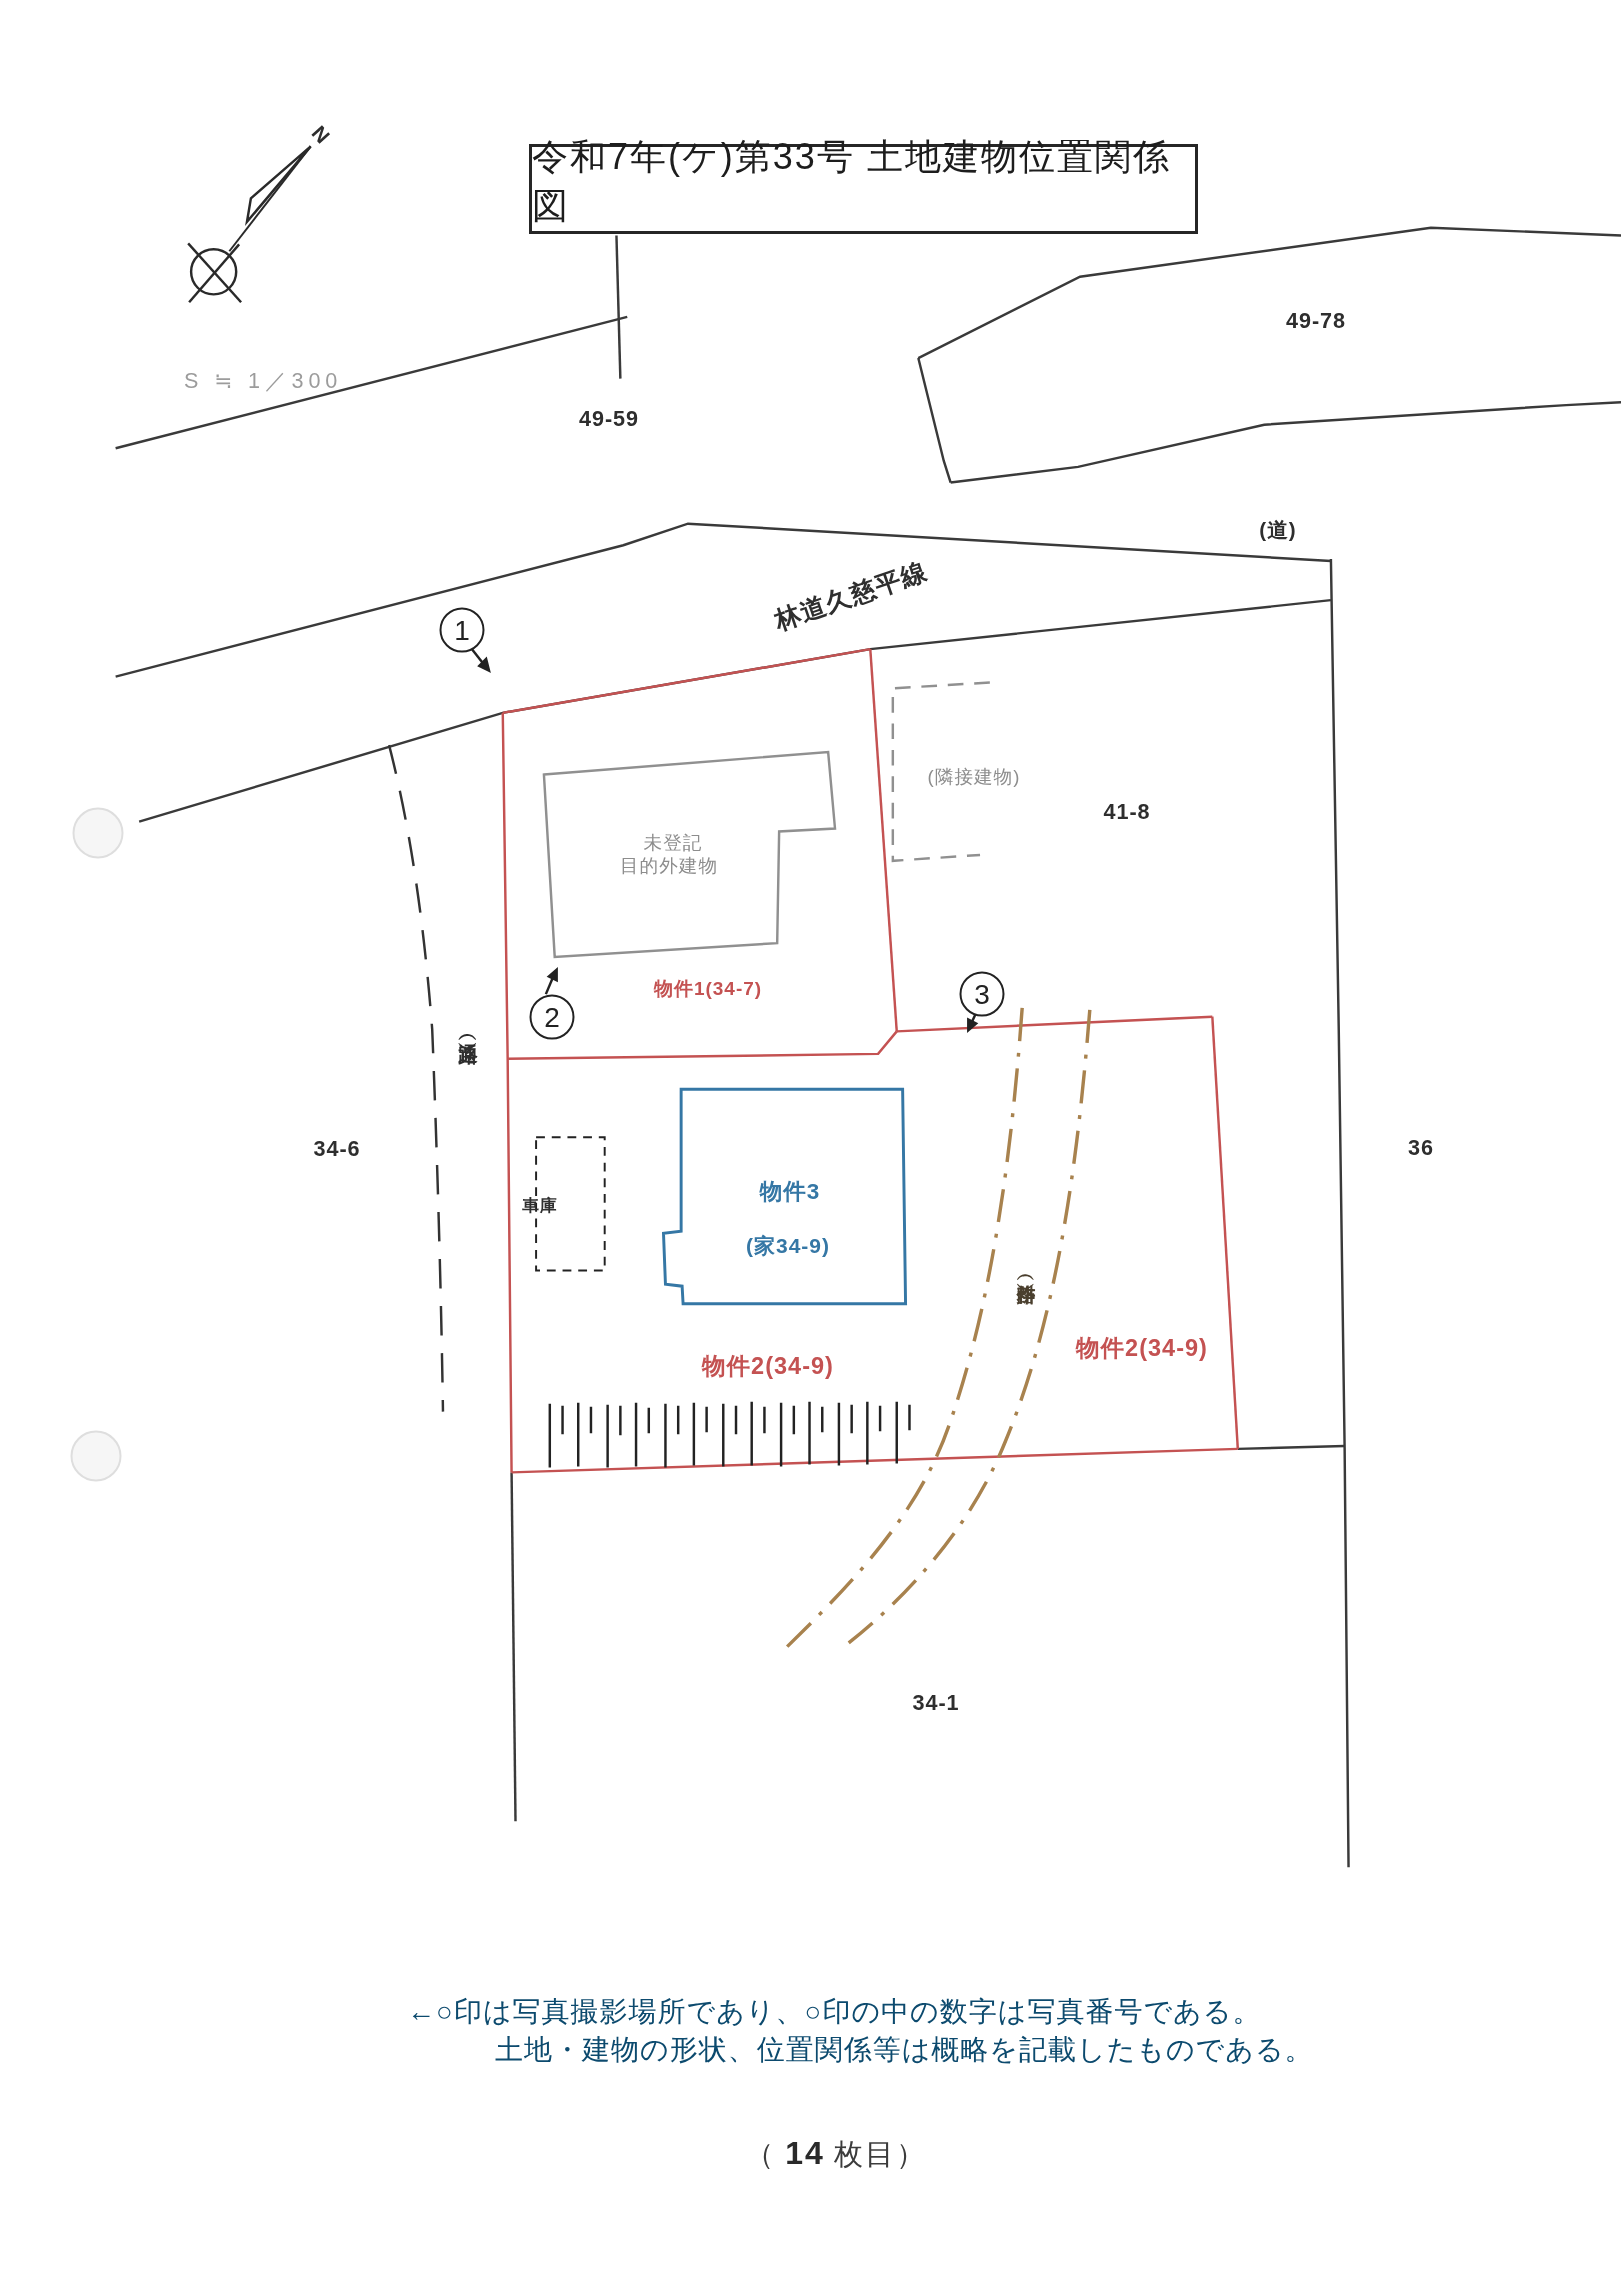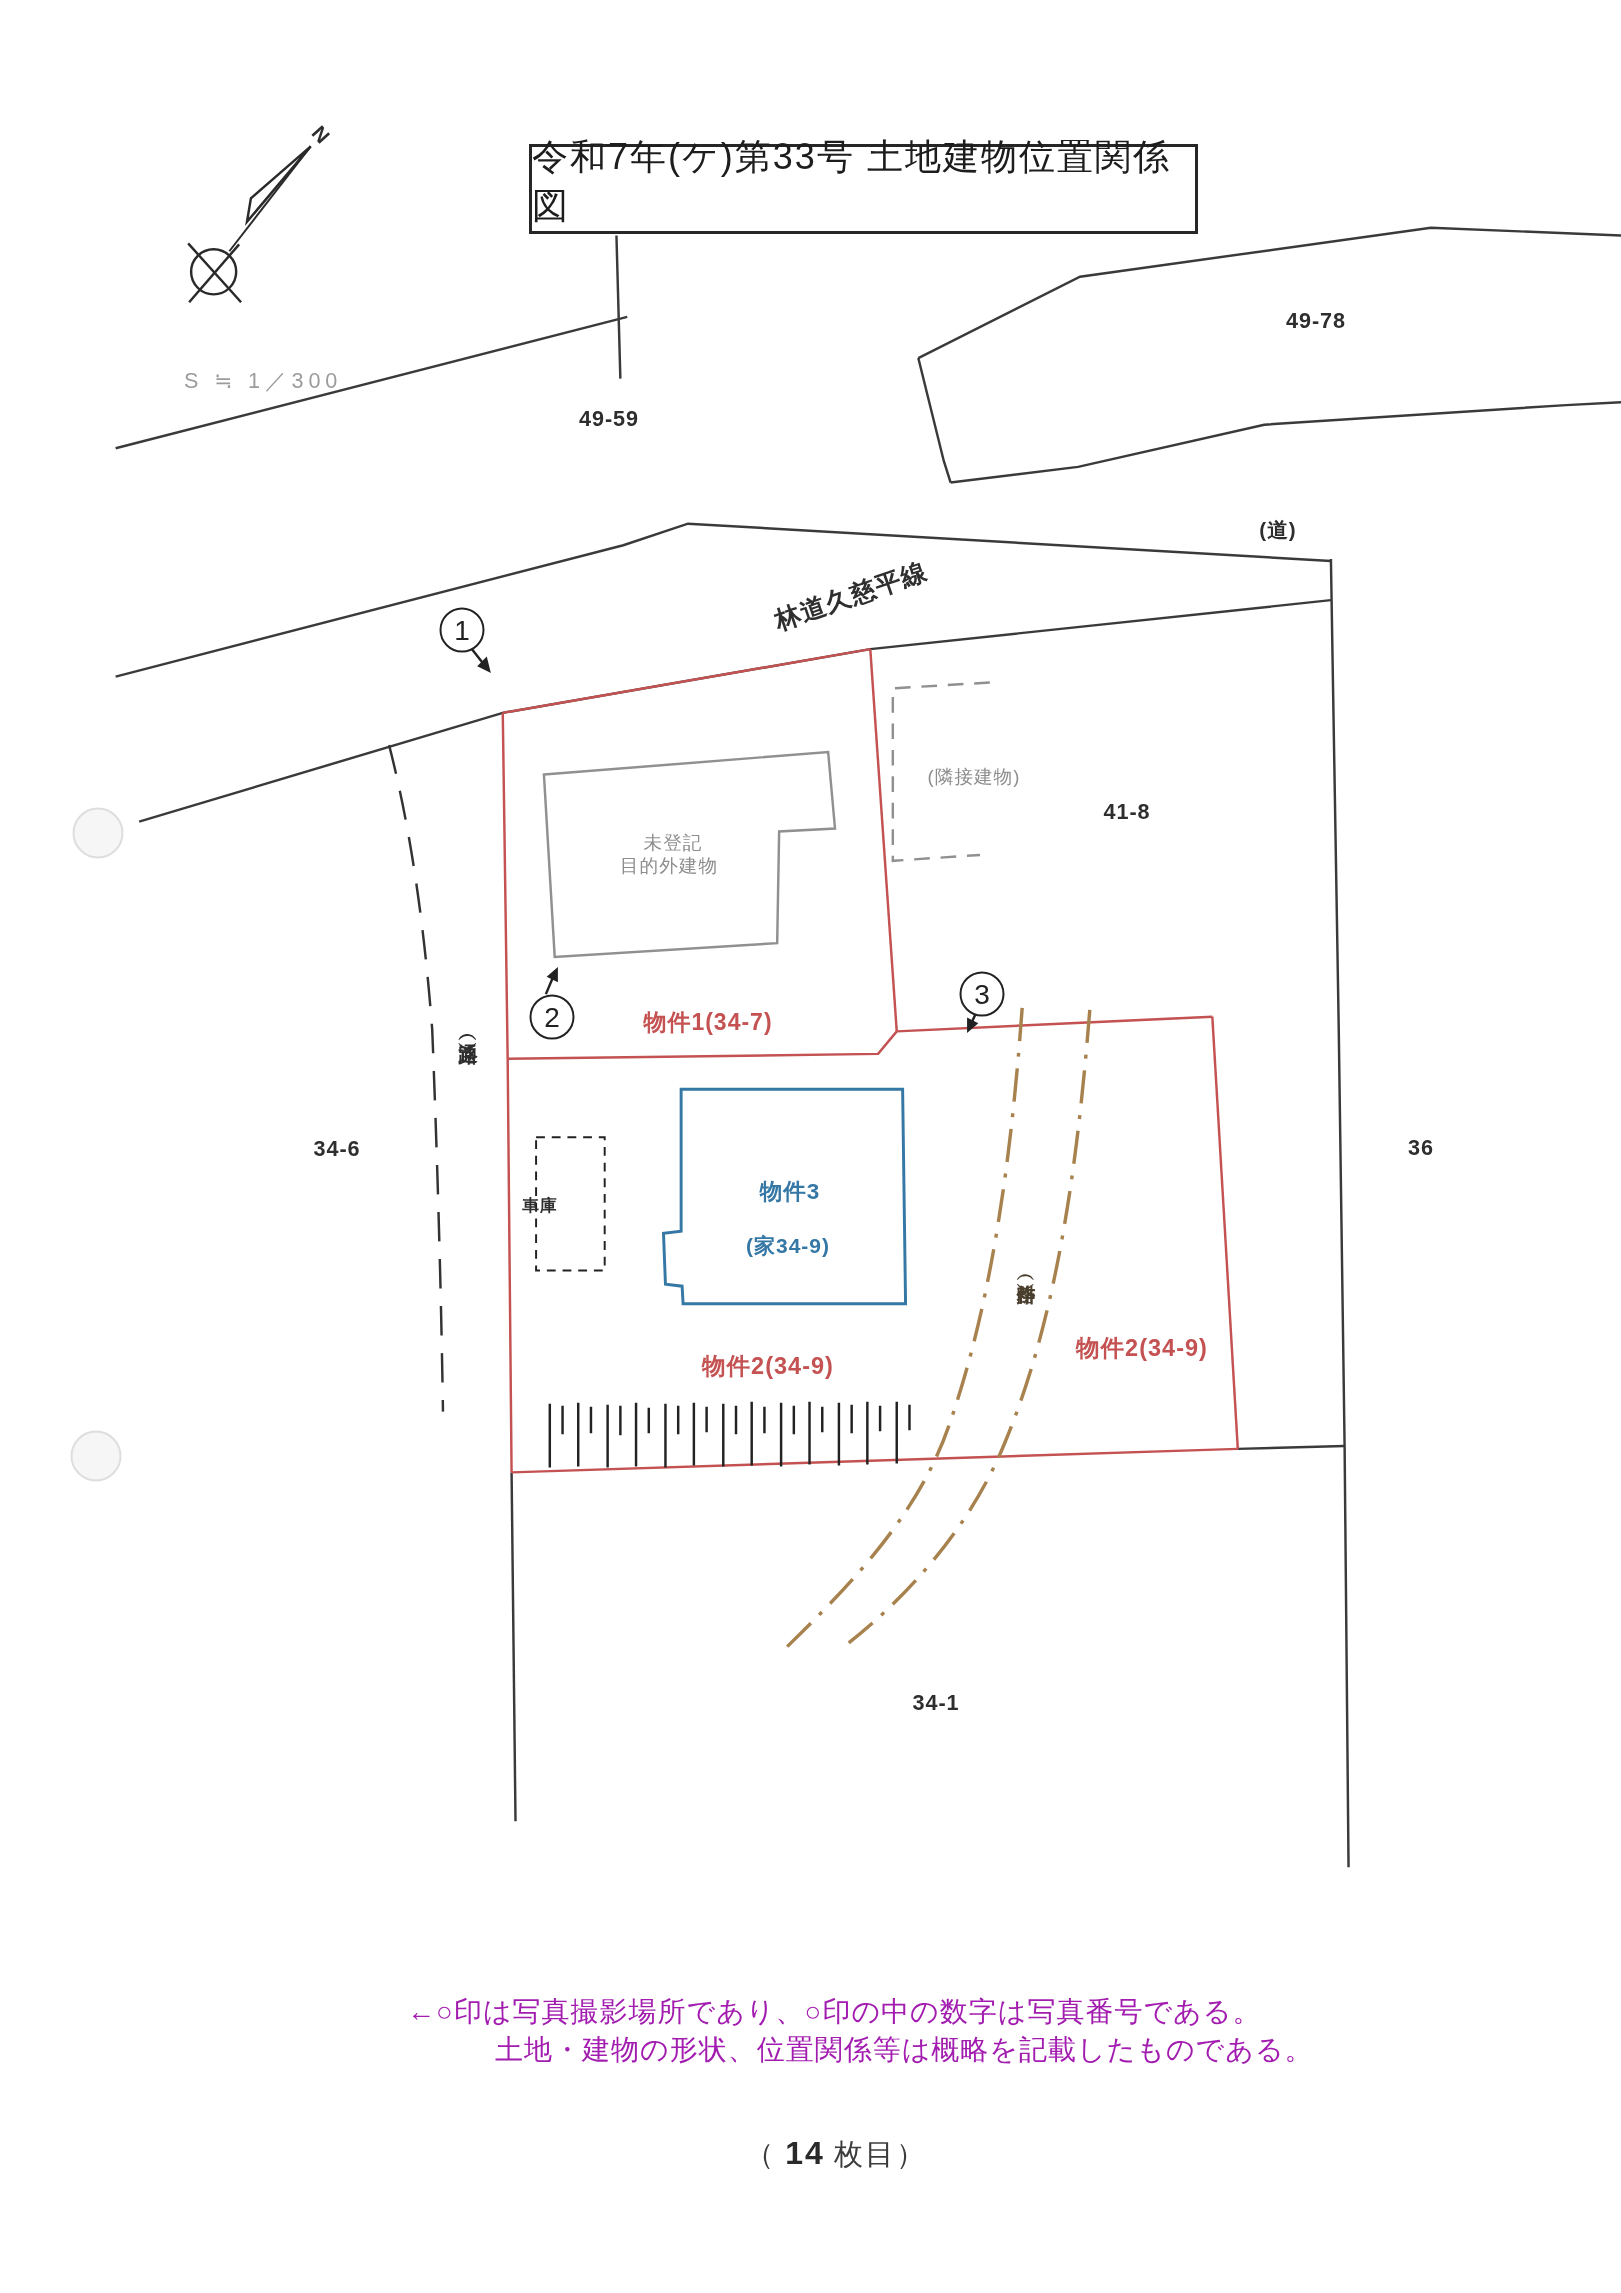--- a/index.html
+++ b/index.html
@@ -14,21 +14,21 @@
   .gray{color:#8d8d8d;text-align:left;}
   .vert{writing-mode:vertical-rl;}
   .title-box{position:absolute;left:529px;top:144px;width:663px;height:84px;
              border:3.9px solid #262626;display:flex;align-items:flex-end;justify-content:center;}
   .title-box span{font-size:36px;color:#1d1d1d;letter-spacing:2px;}
   .marker{position:absolute;width:41px;height:41px;border:2.9px solid #222;border-radius:50%;
           display:flex;align-items:center;justify-content:center;font-size:28px;color:#222;
           background:#fff;transform:translate(-50%,-50%);}
   .punch{position:absolute;width:47px;height:47px;border-radius:50%;background:#f6f6f6;
          border:2px solid #dedede;transform:translate(-50%,-50%);}
-  .note{position:absolute;font-family:"Liberation Serif",serif;color:#a21caf;font-size:28px;
+  .note{position:absolute;font-family:"Liberation Serif",serif;color:#0c4a6e;font-size:28px;
         letter-spacing:1px;white-space:nowrap;}
   .pageno{position:absolute;left:745px;top:2135px;font-family:"Liberation Serif",serif;
           color:#3c3c3c;font-size:29px;letter-spacing:2px;}
   .pageno b{font-family:"Liberation Sans",sans-serif;font-size:32px;color:#2a2a2a;}
   .scale{position:absolute;left:184px;top:366px;color:#9c9c9c;font-size:21.6px;letter-spacing:4.9px;}
 </style>
 </head>
 <body>
 
 <div class="page">
@@ -122,21 +122,21 @@
   <div class="lbl num" style="left:609px;top:419px;font-size:21.6px;">49-59</div>
   <div class="lbl num" style="left:1316px;top:321px;font-size:21.6px;">49-78</div>
   <div class="lbl num" style="left:1278px;top:530px;font-size:20.6px;">(道)</div>
   <div class="lbl num" style="left:1127px;top:812px;font-size:21.6px;">41-8</div>
   <div class="lbl num" style="left:1421px;top:1148px;font-size:21.6px;">36</div>
   <div class="lbl num" style="left:337px;top:1132px;font-size:21.6px;margin-top:17px;">34-6</div>
   <div class="lbl num" style="left:936px;top:1703px;font-size:21.6px;">34-1</div>
 
   <div class="lbl" style="left:851px;top:596px;font-size:25.5px;font-weight:bold;transform:translate(-50%,-50%) rotate(-19deg);">林道久慈平線</div>
 
-  <div class="lbl red" style="left:708px;top:1022px;font-size:23px;">物件1(34-7)</div>
+  <div class="lbl red" style="left:708px;top:989px;font-size:19px;">物件1(34-7)</div>
   <div class="lbl red" style="left:768px;top:1366px;font-size:23.5px;">物件2(34-9)</div>
   <div class="lbl red" style="left:1142px;top:1348px;font-size:23.5px;">物件2(34-9)</div>
 
   <div class="lbl blue" style="left:790px;top:1191px;font-size:22.5px;">物件3</div>
   <div class="lbl blue" style="left:788px;top:1246px;font-size:21px;">(家34-9)</div>
 
   <div class="lbl gray" style="left:673px;top:843px;font-size:18.6px;">未登記</div>
   <div class="lbl gray" style="left:669px;top:866px;font-size:18.6px;">目的外建物</div>
   <div class="lbl gray" style="left:974px;top:777px;font-size:18.6px;">(隣接建物)</div>
 

